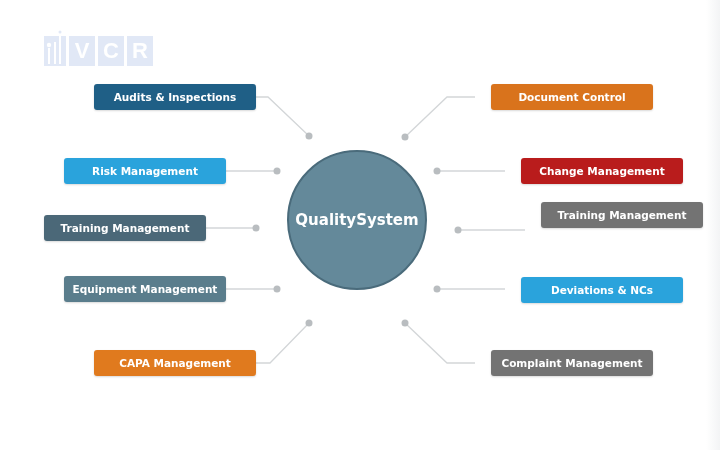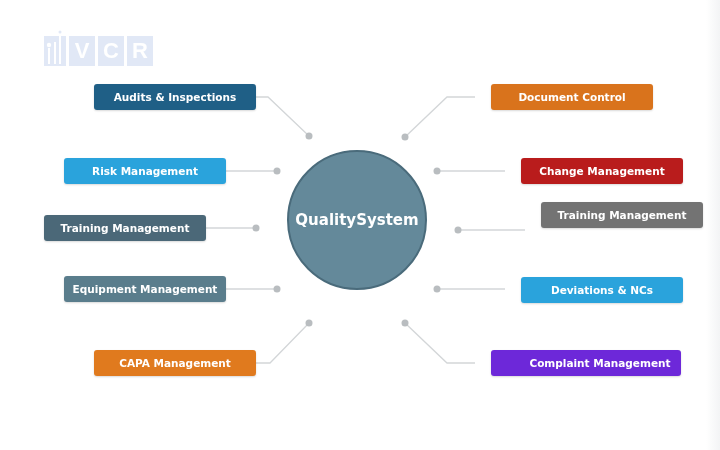--- a/index.html
+++ b/index.html
@@ -111,17 +111,17 @@
 </div>
 <div class="box" style="left:505px; top:158px; background:#b91c1c;">
   <span>Change Management</span>
 </div>
 <div class="box" style="left:525px; top:202px; background:#737373;">
   <span>Training Management</span>
 </div>
 <div class="box" style="left:505px; top:277px; background:#2aa3dc;">
   <span>Deviations &amp; NCs</span>
 </div>
-<div class="box" style="left:475px; top:350px; background:#6d28d9;padding-left:28px;">
+<div class="box" style="left:475px; top:350px; background:#737373;">
   <span>Complaint Management</span>
 </div>
 
 <div class="side-shade"></div>
 
 </body></html>

